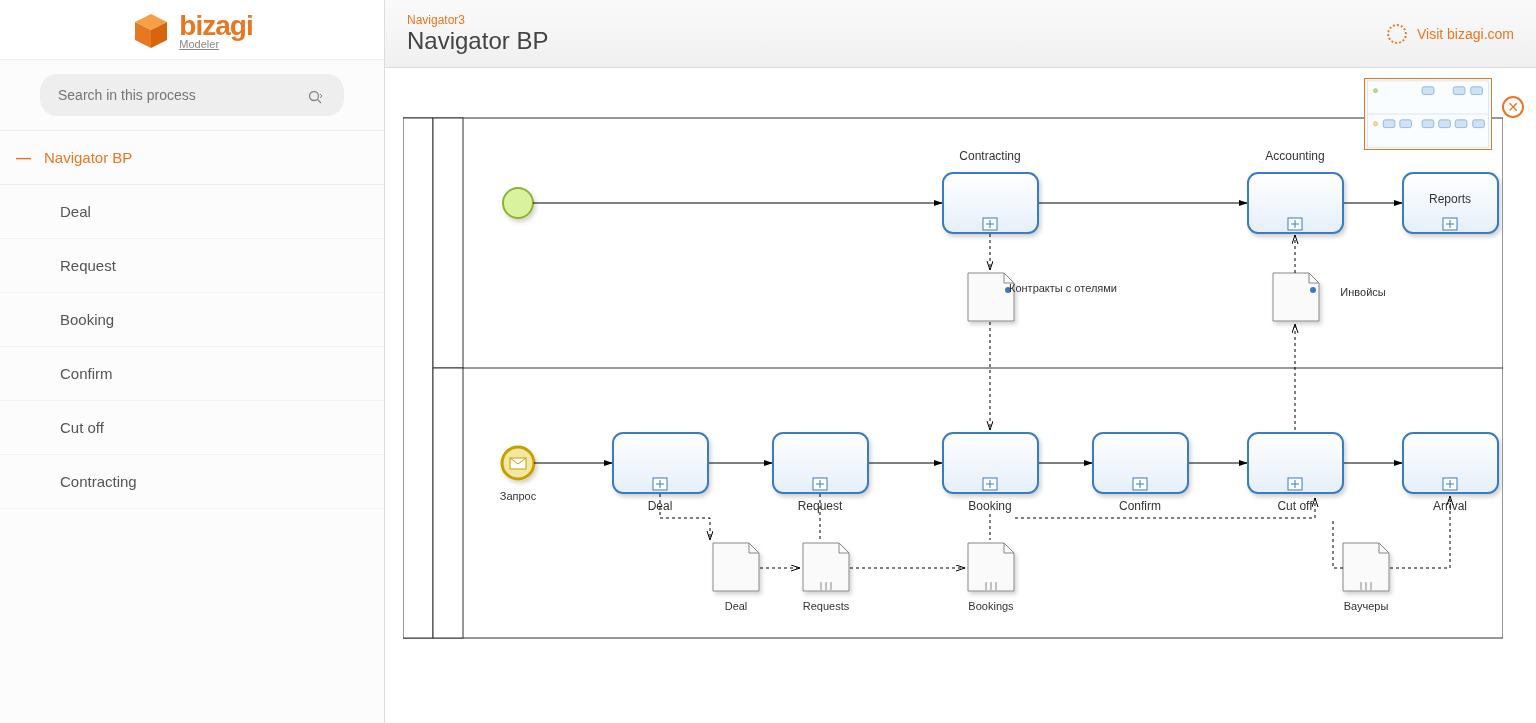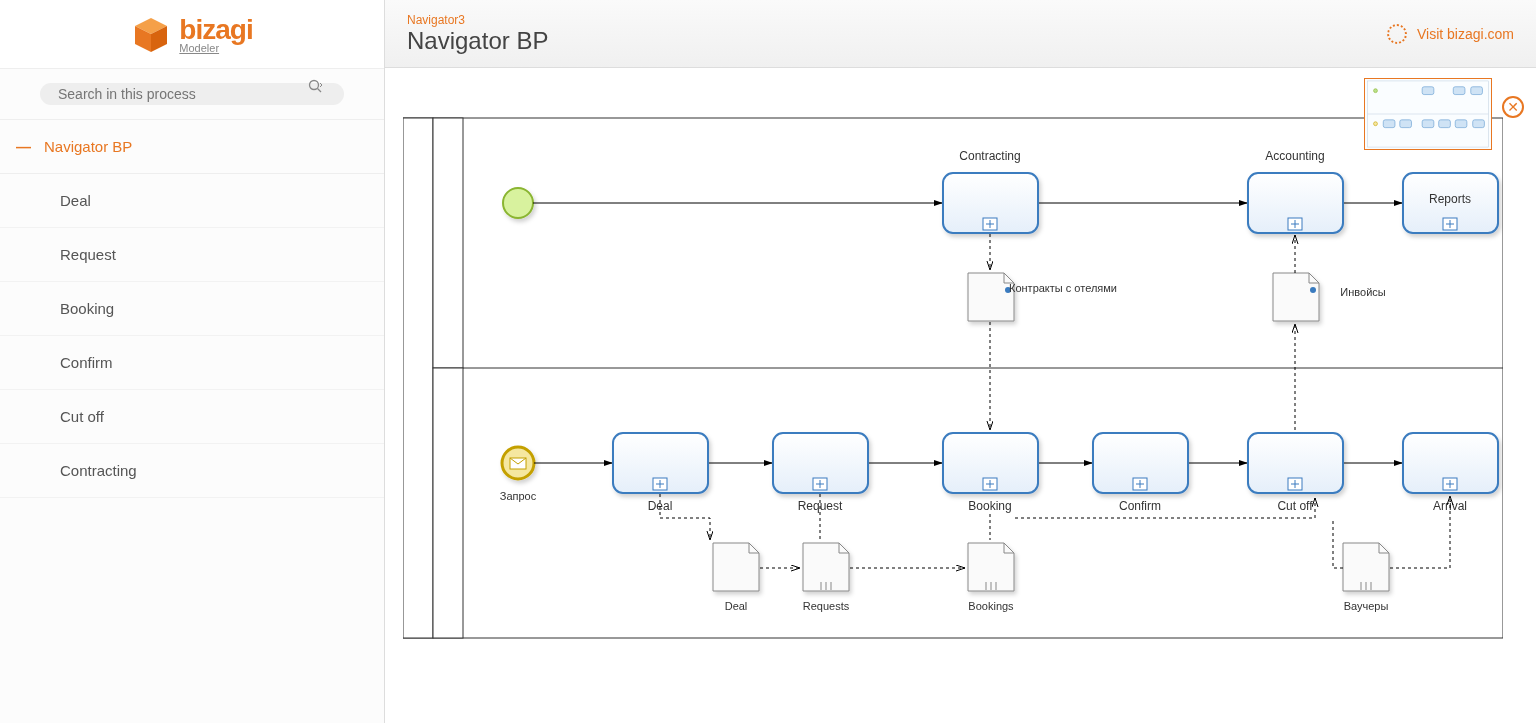--- a/index.html
+++ b/index.html
@@ -1,24 +1,24 @@
 <!DOCTYPE html>
 <html><head>
 <meta charset="utf-8">
 <style>
   *{box-sizing:border-box;margin:0;padding:0;font-family:Arial,Helvetica,sans-serif;}
   body{width:1536px;height:723px;background:#fff;overflow:hidden;}
   .app{display:flex;height:100%;}
   .sidebar{width:385px;background:#fcfcfc;border-right:1px solid #ddd;display:flex;flex-direction:column;}
-  .logo-wrap{height:69px;display:flex;align-items:center;justify-content:center;border-bottom:1px solid #eee;background:#fff;}
+  .logo-wrap{height:60px;display:flex;align-items:center;justify-content:center;border-bottom:1px solid #eee;background:#fff;}
   .logo{display:flex;align-items:center;gap:8px;font-size:28px;color:#e87722;font-weight:600;letter-spacing:-1px;}
   .logo .cube{width:40px;height:40px;}
   .logo .mod{font-size:11px;color:#888;font-weight:400;display:block;margin-top:-4px;letter-spacing:0;text-decoration:underline;}
   .search-wrap{padding:14px 40px;}
-  .search{width:100%;height:22px;border:none;border-radius:17px;background:#eee;padding:0 40px 0 18px;font-size:14px;color:#404040;}
+  .search{width:100%;height:42px;border:none;border-radius:17px;background:#eee;padding:0 40px 0 18px;font-size:14px;color:#404040;}
   .search-icon{position:relative;float:right;margin-top:-26px;margin-right:22px;color:#888;font-size:14px;}
   .tree{border-top:1px solid #eee;}
   .tree-root{display:flex;align-items:center;height:54px;padding:0 16px;gap:14px;color:#e87722;font-size:15px;border-bottom:1px solid #eee;cursor:pointer;}
   .tree-root .dash{width:14px;text-align:center;font-weight:bold;}
   .tree-item{display:flex;align-items:center;height:54px;padding-left:60px;color:#555;font-size:15px;border-bottom:1px solid #f2f2f2;cursor:pointer;}
 
   .main{flex:1;display:flex;flex-direction:column;position:relative;}
   .topbar{height:68px;background:linear-gradient(#fafafa,#f0f0f0);border-bottom:1px solid #ddd;display:flex;align-items:center;justify-content:space-between;padding:0 22px;}
   .title-block .crumb{font-size:12px;color:#e87722;}
   .title-block h1{font-size:24px;color:#444;font-weight:500;}

